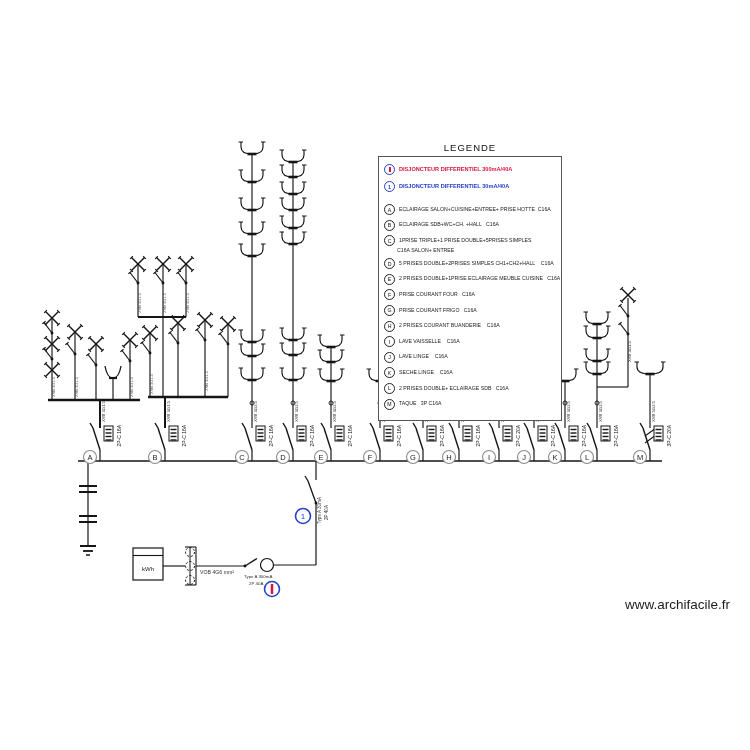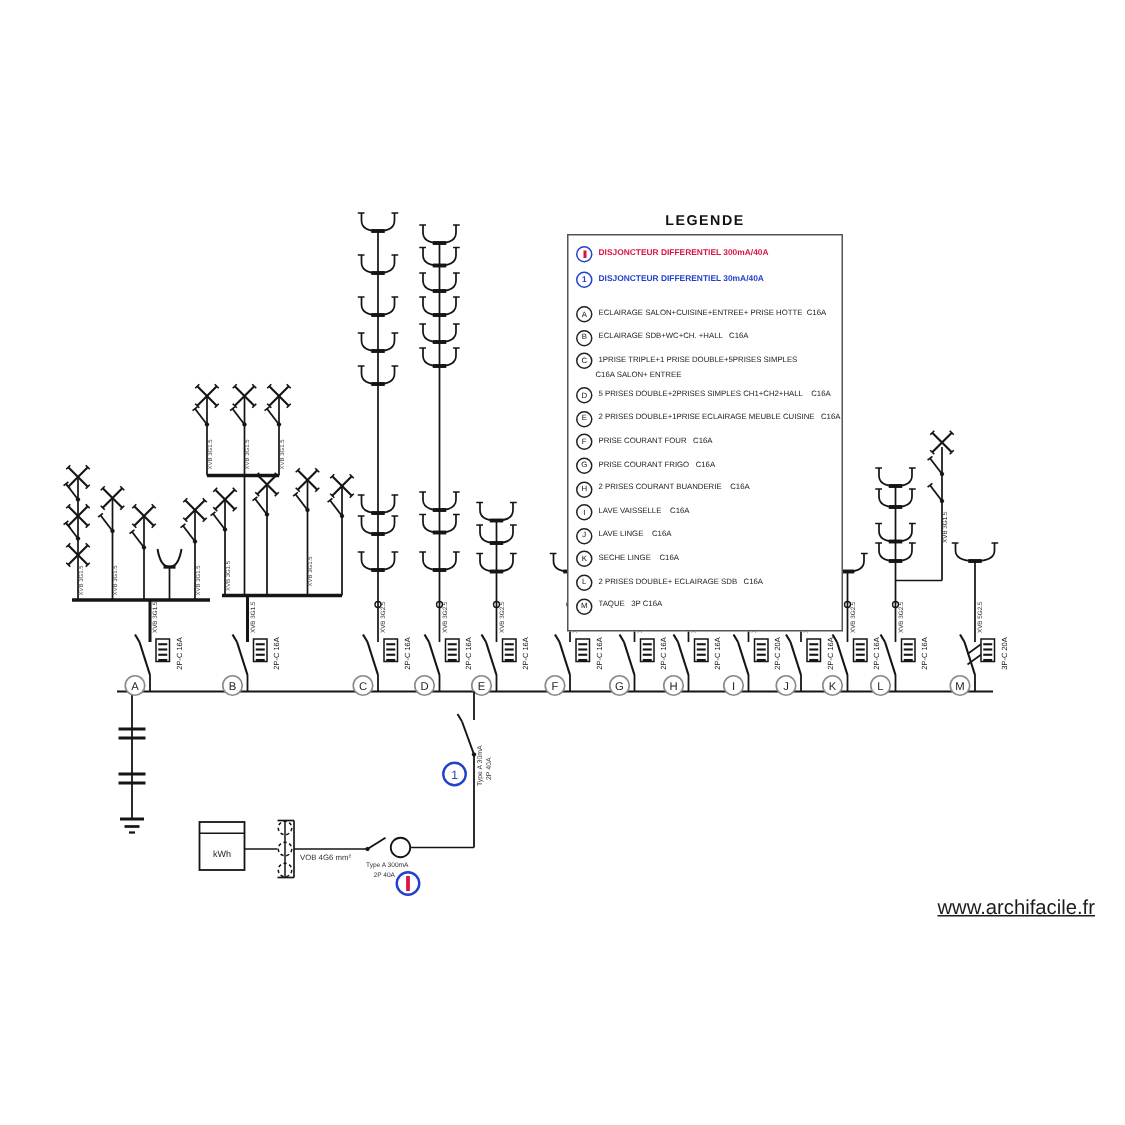--- a/index.html
+++ b/index.html
@@ -1,36 +1,36 @@
 <!DOCTYPE html>
 <html><head>
 <meta charset="utf-8">
 <style>
   html,body{margin:0;padding:0;background:#fff;}
   body{position:relative;width:750px;height:750px;overflow:hidden;
        font-family:"Liberation Sans", sans-serif;}
   #diagram{position:absolute;left:0;top:0;}
   
   #legend{position:absolute;left:378px;top:142px;width:184px;}
-  #legend-title{text-align:center;font-size:9.5px;letter-spacing:1px;color:#111;margin-bottom:3px;font-weight:bold;}
+  #legend-title{text-align:center;font-size:9.5px;letter-spacing:1px;color:#111;margin-bottom:3px;}
   #legend-box{border:1px solid #555;background:#fff;padding:7px 5px 6px 5px;box-sizing:border-box;min-height:186px;}
   .leg-row{display:flex;align-items:center;gap:4px;margin-bottom:4.6px;}
   .leg-diff-row{margin-bottom:6px;}
   .leg-badge{flex:0 0 auto;width:9px;height:9px;border-radius:50%;border:1px solid #222;
              display:flex;align-items:center;justify-content:center;font-size:5.2px;color:#111;
              position:relative;background:#fff;}
   .leg-badge.diff{border:1.3px solid #2441c9;width:9px;height:9px;}
   .leg-badge.diff .bar{width:2px;height:5px;background:#d81540;}
   .leg-badge.diff .one{font-size:5.5px;color:#2441c9;font-weight:bold;}
   .leg-label{font-size:5.2px;color:#1a1a1a;white-space:pre;line-height:5.8px;}
   .leg-label.red{color:#d81540;font-weight:bold;font-size:5.6px;}
   .leg-label.blue{color:#2441c9;font-weight:bold;font-size:5.6px;}
   .leg-sub{font-size:5.2px;color:#1a1a1a;white-space:pre;margin:-3px 0 4.6px 13px;line-height:5.8px;}
   
-  #watermark{position:absolute;right:20px;top:597px;font-size:13.5px;color:#1c1c1c;text-decoration:underline;}
+  #watermark{position:absolute;right:20px;top:597px;font-size:13.5px;color:#1c1c1c;}
 </style>
 </head>
 <body>
 
 <svg id="diagram" width="750" height="750" viewBox="0 0 750 750">
     <g>
       <line x1="78" y1="461" x2="662" y2="461" stroke="#151515" stroke-width="1.3" stroke-linecap="butt"></line>
     </g>
     <g>
       <line x1="88" y1="461" x2="88" y2="546" stroke="#151515" stroke-width="1.2" stroke-linecap="butt"></line>

